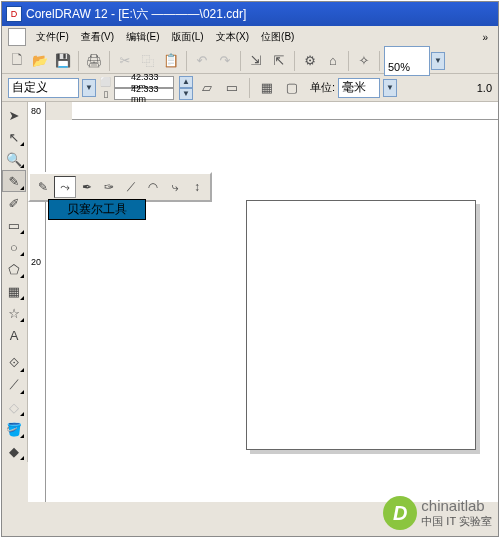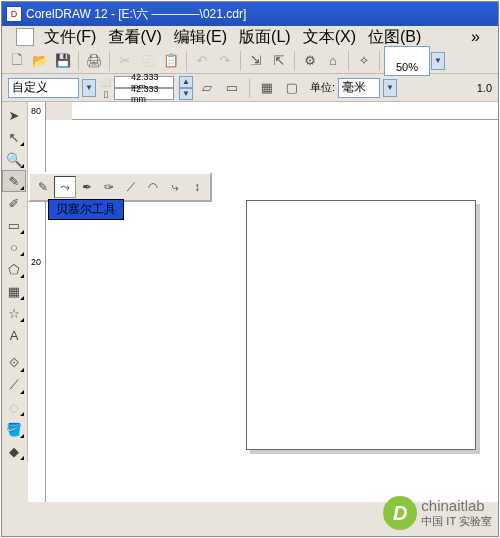--- a/index.html
+++ b/index.html
@@ -4,31 +4,31 @@
 <style>
 * { margin:0; padding:0; box-sizing:border-box; font-family:"SimSun","Microsoft YaHei",sans-serif; }
 body { width:500px; height:538px; overflow:hidden; background:#fff; position:relative; }
 .wrap { border:1px solid #8a8a8a; background:#e8e4dc; width:498px; height:536px; margin:1px; }
 
 
 .titlebar { height:24px; background:linear-gradient(#2a5fd7,#2050bb); color:#fff; display:flex; align-items:center; font-size:12px; padding:0 4px; }
 .titlebar .appicon { width:16px; height:16px; background:#fff; border:1px solid #1a4aa0; margin-right:4px; display:flex; align-items:center; justify-content:center; font-size:9px; color:#c00; }
 
 
-.menubar { height:22px; background:#e8e4dc; display:flex; align-items:center; padding:2px 14px; gap:0; font-size:16px; }
+.menubar { height:22px; background:#e8e4dc; display:flex; align-items:center; padding:2px 6px; gap:0; font-size:10px; }
 .menubar .micon { width:18px; height:18px; background:#fff; border:1px solid #999; margin-right:4px; }
 .menuitem { padding:2px 6px; cursor:default; }
 .menuend { margin-left:auto; padding:2px 4px; }
 
 
 .tb { height:26px; background:#e8e4dc; border-bottom:1px solid #c0bcb4; display:flex; align-items:center; padding:0 4px; gap:1px; }
 .tbtn { width:22px; height:22px; display:flex; align-items:center; justify-content:center; color:#555; font-size:13px; cursor:pointer; border:1px solid transparent; }
 .tbtn.dis { color:#bbb; }
 .sep { width:1px; height:20px; background:#c0bcb4; margin:0 3px; }
-.zoom { width:46px; height:18px; border:1px solid #7a9ec9; background:#fff; font-size:11px; padding:14px 3px;text-align:center; }
+.zoom { width:46px; height:18px; border:1px solid #7a9ec9; background:#fff; font-size:11px; padding:14px 3px; }
 .zoomdd { width:14px; height:18px; border:1px solid #7a9ec9; background:#d0e0f0; font-size:8px; display:flex; align-items:center; justify-content:center; color:#345; }
 
 
 .pbar { height:28px; background:#e8e4dc; display:flex; align-items:center; padding:0 6px; gap:3px; border-bottom:1px solid #c0bcb4; }
 .preset { width:71px; height:20px; border:1px solid #7a9ec9; background:#fff; font-size:12px; padding:1px 3px; display:flex; align-items:center; }
 .stack { display:flex; flex-direction:column; gap:0; }
 .dim { display:flex; align-items:center; gap:1px; }
 .dlbl { width:14px; height:12px; font-size:9px; color:#555; display:flex; align-items:center; justify-content:center; }
 .dval { width:60px; height:12px; border:1px solid #999; background:#fff; font-size:9px; padding:0 16px; display:flex; align-items:center; }
 
@@ -45,21 +45,21 @@
 .tool.dis { color:#bbb; }
 
 .canvas { position:absolute; left:44px; top:18px; right:0; bottom:0; background:#fff; overflow:hidden; }
 .page { position:absolute; left:200px; top:80px; width:230px; height:250px; background:#fff; border:1px solid #666; box-shadow:4px 4px 0 #ccc; }
 
 
 .flyout { position:absolute; left:26px; top:70px; background:#e8e4dc; border:2px outset #fff; display:flex; padding:2px; z-index:10; }
 .flytool { width:22px; height:22px; display:flex; align-items:center; justify-content:center; color:#444; font-size:12px; border:1px solid transparent; }
 .flytool.sel { background:#fff; border:1px inset #999; }
 
-.tooltip { position:absolute; left:46px; top:97px; background:#1d4ed8; border:1px solid #000; font-size:12px; padding:1px 7px; z-index:11; }
+.tooltip { position:absolute; left:46px; top:97px; background:#0369a1; border:1px solid #000; font-size:12px; padding:1px 18px; z-index:11; }
 
 .watermark { position:absolute; right:8px; bottom:8px; display:flex; align-items:center; gap:4px; }
 .watermark .logo { width:34px; height:34px; border-radius:50%; background:#8bc53f; display:flex; align-items:center; justify-content:center; color:#fff; font-size:20px; font-weight:bold; font-style:italic; }
 .watermark .txt1 { font-size:15px; color:#737373; font-weight:500; }
 .watermark .txt2 { font-size:11px; color:#555; }
 </style>
 </head>
 <body>
 
 <div class="wrap">

